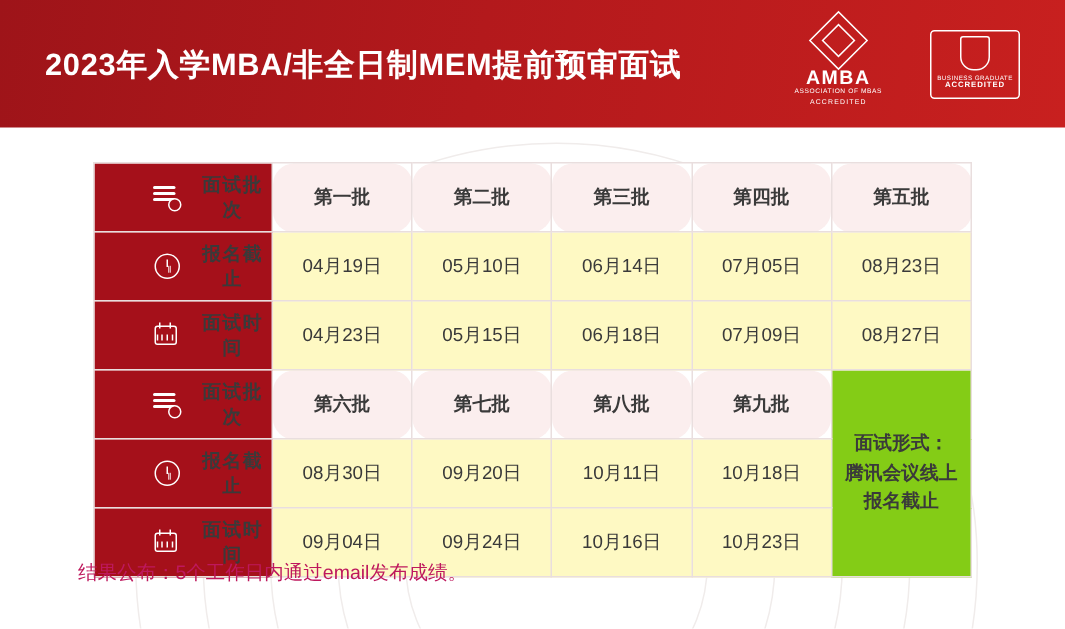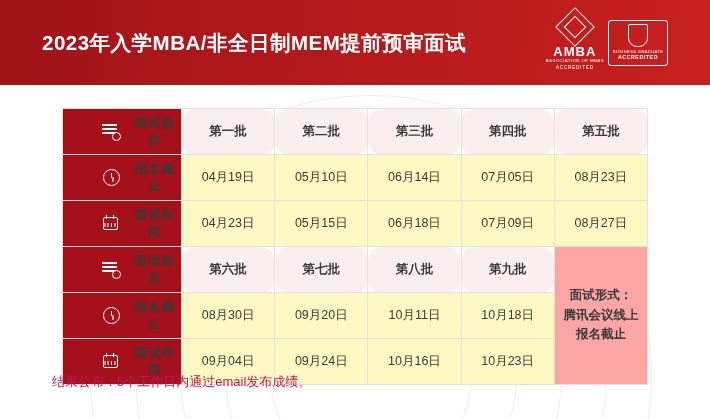--- a/index.html
+++ b/index.html
@@ -36,35 +36,35 @@
   
   .header {
     position: absolute;
     left: 0;
     top: 0;
     width: 710px;
     height: 85px;
     background: linear-gradient(100deg, #9e1419 0%, #b3191c 45%, #c8201f 100%);
     display: flex;
     align-items: center;
-    padding: 0 42px;
+    padding: 0 30px;
     box-sizing: border-box;
   }
   .header-title {
     color: #ffffff;
     font-size: 20.5px;
     font-weight: bold;
     letter-spacing: 0.5px;
     white-space: nowrap;
     flex: 1;
   }
   .badges {
     display: flex;
     align-items: center;
-    gap: 4px;
+    gap: 32px;
     margin-left: 10px;
   }
   .badge {
     display: flex;
     flex-direction: column;
     align-items: center;
     justify-content: center;
     color: #ffffff;
   }
   .badge-amba .diamond {
@@ -231,21 +231,21 @@
     font-weight: bold;
     font-size: 14.5px;
     border-radius: 14px;
   }
   td.date {
     background: #fef9c3;
     font-size: 12.5px;
     color: #333333;
   }
   td.note {
-    background: #fca5a5;
+    background: #84cc16;
     font-size: 12px;
     color: #1f1f1f;
     font-weight: bold;
     line-height: 1.55;
     text-align: center;
   }
   .footer {
     position: absolute;
     left: 52px;
     top: 373px;

